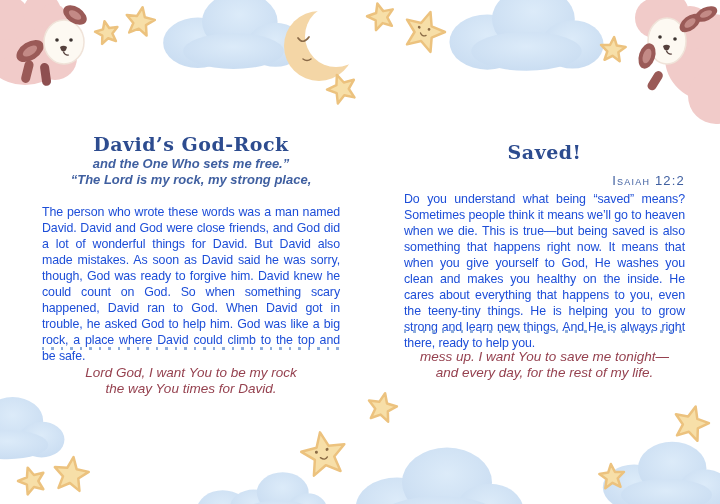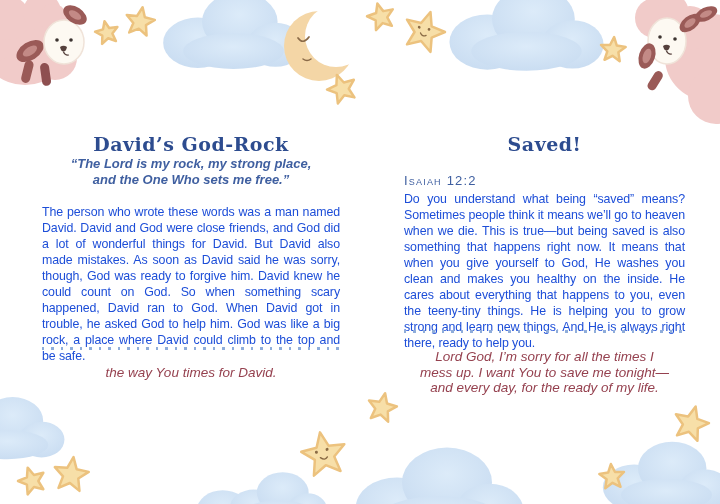--- a/index.html
+++ b/index.html
@@ -8,21 +8,21 @@
   .spread{position:absolute;inset:0;width:720px;height:504px;background:#ffffff;}
   .deco{position:absolute;left:0;top:0;width:720px;height:504px;pointer-events:none;}
   .page{position:absolute;top:0;height:504px;z-index:2;}
   .page-left{left:42px;width:298px;}
   .page-right{left:404px;width:281px;}
   .block{position:absolute;left:0;width:100%;}
   .title{font-family:"DejaVu Serif",serif;font-weight:bold;font-size:19px;
          color:#2d4c8f;text-align:center;letter-spacing:0.5px;}
   .verse{text-align:center;font-style:italic;font-weight:bold;font-size:13px;
          color:#3f5fa0;line-height:15.5px;}
-  .reference{text-align:left;font-variant:small-caps;letter-spacing:1.2px;
+  .reference{text-align:right;font-variant:small-caps;letter-spacing:1.2px;
              color:#3f5fa0;font-size:13px;}
   .bodytext{text-align:justify;font-size:12.4px;line-height:16px;
             color:#1d4ed8;letter-spacing:-0.1px;}
   .divider{height:2.5px;
     background:repeating-linear-gradient(90deg,#8fadda 0 2.2px,transparent 2.2px 9.5px);}
   .prayer{text-align:center;font-style:italic;font-size:13.5px;color:#95414f;
           line-height:15.5px;}
   .page-number{text-align:center;font-size:12px;color:#2e2e34;margin-top:44px;}
 </style>
 </head>
@@ -121,37 +121,37 @@
       <circle cx="660" cy="37" r="1.8" fill="#3c3330"></circle>
       <circle cx="675" cy="39" r="1.8" fill="#3c3330"></circle>
       <path d="M663,46 q3.5,-2.5 7,0 q-1,4.5 -3.5,4.5 q-2.5,0 -3.5,-4.5 Z" fill="#55403c"></path>
       <path d="M666.5,51 q1.5,3.5 5,3" fill="none" stroke="#55403c" stroke-width="1.2" stroke-linecap="round"></path>
     </g>
   </svg>
 
   <div class="page page-left">
     <h1 class="block title" style="top:120px">David’s God-Rock</h1>
     <div class="block verse" style="top:156px">
+      <div>and the One Who sets me free.”</div>
       <div>“The Lord is my rock, my strong place,</div>
-      <div>and the One Who sets me free.”</div>
     </div>
     <p class="block bodytext" style="top:204px;margin:0">The person who wrote these words was a man named David. David and God were close friends, and God did a lot of wonderful things for David. But David also made mistakes. As soon as David said he was sorry, though, God was ready to forgive him. David knew he could count on God. So when something scary happened, David ran to God. When David got in trouble, he asked God to help him. God was like a big rock, a place where David could climb to the top and be safe.</p>
     <div class="block divider" style="top:347px"></div>
     <div class="block prayer" style="top:365px">
+      <div>Lord God, I want You to be my rock</div>
       <div>the way You times for David.</div>
     </div>
     <div class="block page-number" style="top:468px">14</div>
   </div>
 
   <div class="page page-right">
-    <h1 class="block title" style="top:120px">Saved!</h1>
+    <h1 class="block title" style="top:128px">Saved!</h1>
     <div class="block reference" style="top:173px">Isaiah 12:2</div>
     <p class="block bodytext" style="top:191px;margin:0">Do you understand what being “saved” means? Sometimes people think it means we’ll go to heaven when we die. This is true—but being saved is also something that happens right now. It means that when you give yourself to God, He washes you clean and makes you healthy on the inside. He cares about everything that happens to you, even the teeny-tiny things. He is helping you to grow strong and learn new things. And He is always right there, ready to help you.</p>
     <div class="block divider" style="top:330px"></div>
     <div class="block prayer" style="top:349px">
-      <div>Lord God, I’m sorry for all the times I</div>
       <div>mess up. I want You to save me tonight—</div>
-      <div>and every day, for the ready of my life.</div>
+      <div>and every day, for the rest of my life.</div>
     </div>
     <div class="block page-number" style="top:468px">15</div>
   </div>
 
 </div>
 
 </body></html>

